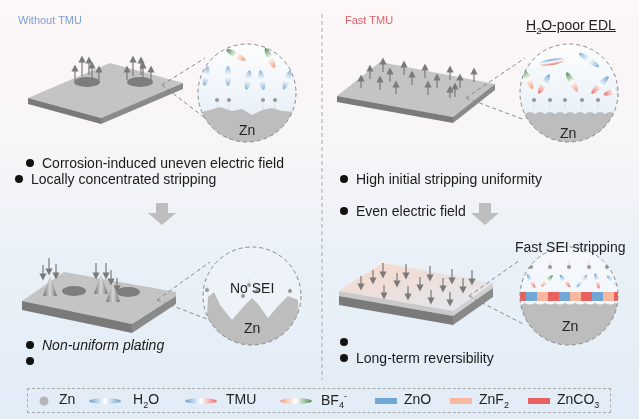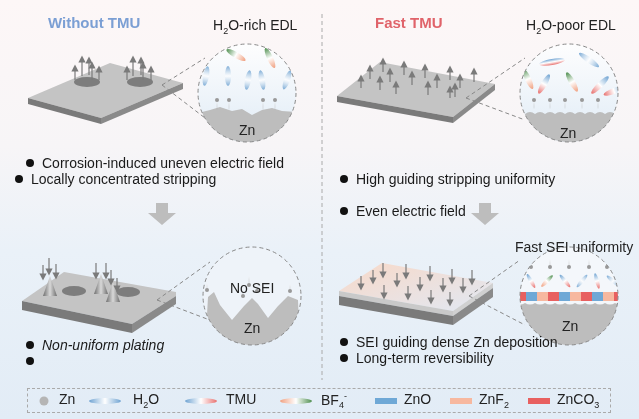--- a/index.html
+++ b/index.html
@@ -1,20 +1,20 @@
 <!DOCTYPE html>
 <html><head>
 <meta charset="utf-8">
 <style>
   html, body { margin:0; padding:0; }
   body { width:639px; height:419px; overflow:hidden; font-family:"Liberation Sans", sans-serif; background:#e3edf6; }
   #stage { position:relative; width:639px; height:419px;
     background: linear-gradient(180deg, #fdf7f7 0%, #f7f5f7 35%, #eaf1f8 60%, #e2ecf6 100%); }
   svg { position:absolute; left:0; top:0; }
-  .title { position:absolute; font-weight:bold; font-size:15px;margin-left:30px; }
+  .title { position:absolute; font-weight:normal; font-size:11px; }
   .lbl { position:absolute; font-size:14px; color:#222; white-space:nowrap; }
   .bullet { position:absolute; font-size:14px; color:#1a1a1a; white-space:nowrap; line-height:20px; }
   .bullet .dot { display:inline-block; width:8px; height:8px; border-radius:50%; background:#111; margin-right:8px; vertical-align:middle; position:relative; top:-1px; }
   .legend-box { position:absolute; left:27px; top:388px; width:584px; height:25px; border:1px dashed #aaa; box-sizing:border-box; }
   .lg { position:absolute; top:391px; font-size:14px; color:#222; white-space:nowrap; }
   sub, sup { font-size:9px; }
 </style>
 </head>
 <body>
 
@@ -294,37 +294,36 @@
   <ellipse cx="201" cy="401" rx="16" ry="3" fill="url(#tmuh)"></ellipse>
   <ellipse cx="296" cy="401" rx="16" ry="3" fill="url(#bf4h)"></ellipse>
   <rect x="375" y="398" width="22" height="6" fill="#6fa8d6"></rect>
   <rect x="450" y="398" width="22" height="6" fill="#f7b89f"></rect>
   <rect x="528" y="398" width="22" height="6" fill="#e86060"></rect>
 </svg>
 
 <div class="title" style="left:18px;top:14px;color:#7b9fd4;">Without TMU</div>
 <div class="title" style="left:345px;top:14px;color:#e0636a;">Fast TMU</div>
 
-<div class="lbl" style="left:213px;top:17px;"><span>H</span><sub>2</sub><span>O-rich EDL</span></div>
-<div class="lbl" style="left:526px;top:17px;"><span>H</span><sub>2</sub><span>O-poor EDL</span></div>
+<div class="lbl" style="left:526px;top:17px;text-decoration:underline;"><span>H</span><sub>2</sub><span>O-poor EDL</span></div>
 <div class="lbl" style="left:230px;top:244px;margin-top:36px;">No SEI</div>
-<div class="lbl" style="left:515px;top:239px;">Fast SEI uniformity</div>
+<div class="lbl" style="left:515px;top:239px;">Fast SEI stripping</div>
 
 <div class="lbl" style="left:239px;top:122px;">Zn</div>
 <div class="lbl" style="left:560px;top:125px;">Zn</div>
 <div class="lbl" style="left:244px;top:320px;">Zn</div>
 <div class="lbl" style="left:562px;top:318px;">Zn</div>
 
 <div class="bullet" style="left:26px;top:153px;"><span class="dot"></span><span>Corrosion-induced uneven electric field</span></div>
 <div class="bullet" style="left:15px;top:169px;"><span class="dot"></span><span>Locally concentrated stripping</span></div>
 <div class="bullet" style="left:340px;top:153px;margin-top:48px;"><span class="dot"></span><span>Even electric field</span></div>
-<div class="bullet" style="left:340px;top:169px;"><span class="dot"></span><span>High guiding stripping uniformity</span></div>
+<div class="bullet" style="left:340px;top:169px;"><span class="dot"></span><span>High initial stripping uniformity</span></div>
 <div class="bullet" style="left:26px;top:335px;font-style:italic;"><span class="dot"></span><span>Non-uniform plating</span></div>
 <div class="bullet" style="left:26px;top:351px;"><span class="dot"></span></div>
-<div class="bullet" style="left:340px;top:332px;"><span class="dot"></span><span>SEI guiding dense Zn deposition</span></div>
+<div class="bullet" style="left:340px;top:332px;"><span class="dot"></span></div>
 <div class="bullet" style="left:340px;top:348px;"><span class="dot"></span><span>Long-term reversibility</span></div>
 
 <div class="legend-box"></div>
 <div class="lg" style="left:59px;">Zn</div>
 <div class="lg" style="left:133px;"><span>H</span><sub>2</sub><span>O</span></div>
 <div class="lg" style="left:226px;">TMU</div>
 <div class="lg" style="left:321px;"><span>BF</span><sub>4</sub><sup>-</sup></div>
 <div class="lg" style="left:404px;">ZnO</div>
 <div class="lg" style="left:479px;"><span>ZnF</span><sub>2</sub></div>
 <div class="lg" style="left:557px;"><span>ZnCO</span><sub>3</sub></div>

